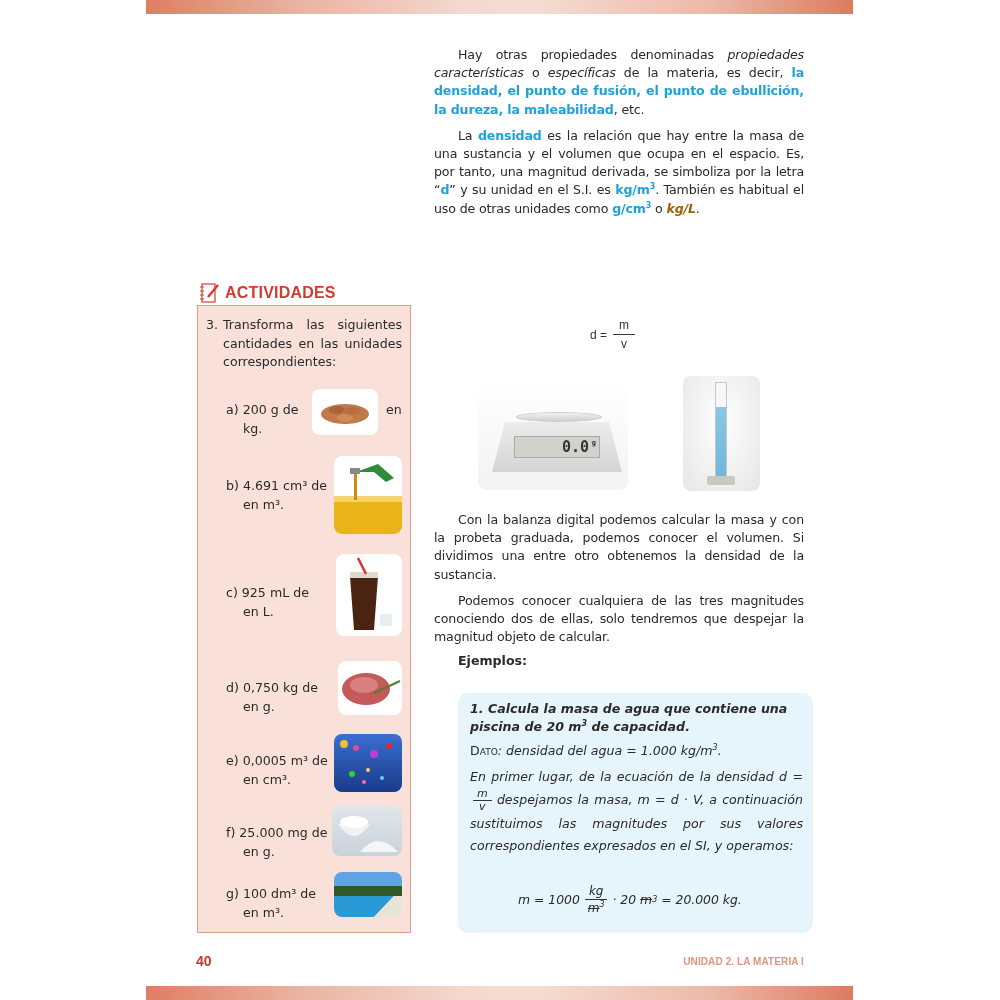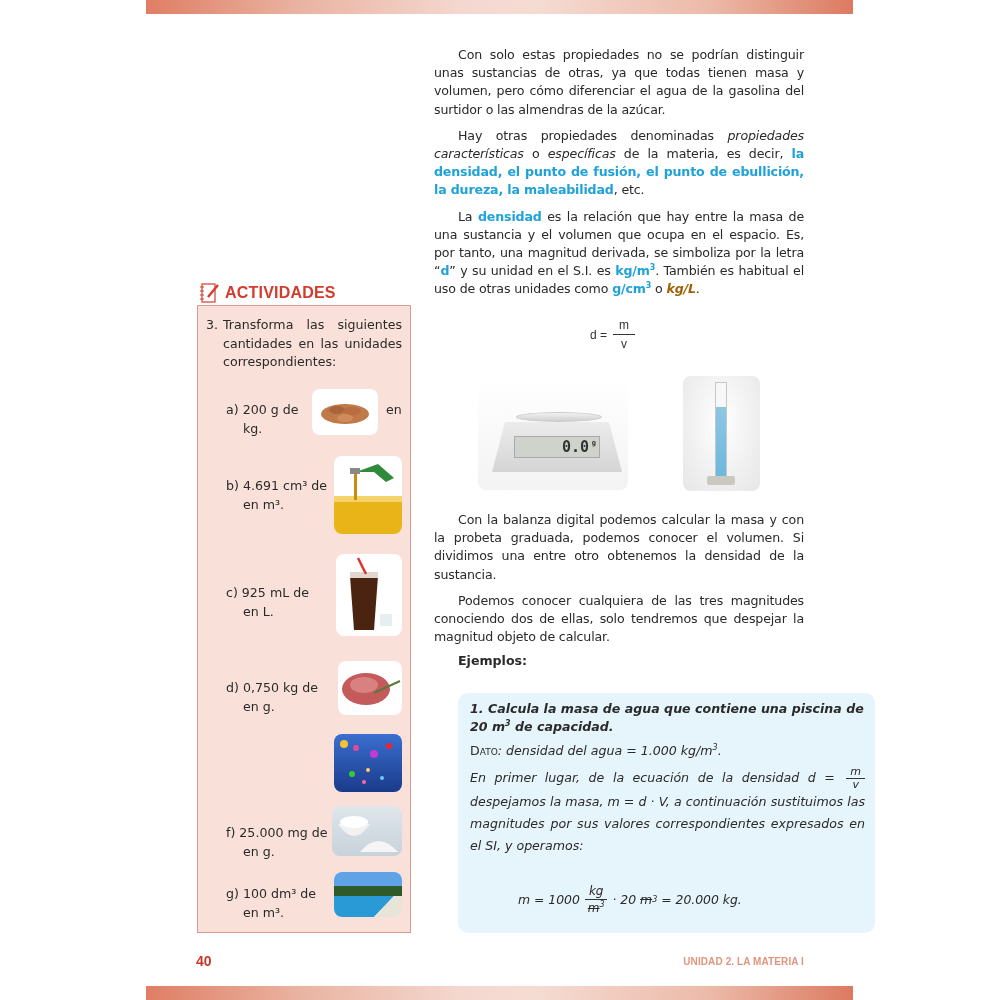--- a/index.html
+++ b/index.html
@@ -33,21 +33,21 @@
   .scale-body { position: absolute; left: 14px; top: 42px; width: 130px; height: 50px; background: linear-gradient(#ececec, #d4d4d4); clip-path: polygon(10% 0, 90% 0, 100% 100%, 0 100%); }
   .scale-screen { position: absolute; left: 36px; top: 56px; width: 86px; height: 22px; background: #cfd3cc; border: 1px solid #aaa; font-family: "DejaVu Sans Mono", monospace; font-size: 15px; font-weight: bold; color: #333; text-align: right; padding-right: 10px; line-height: 20px; }
   .scale-screen small { font-size: 7px; position: absolute; right: 3px; top: -4px; }
 
   .cyl-img { position: absolute; left: 683px; top: 376px; width: 77px; height: 115px; border-radius: 8px; background: radial-gradient(ellipse at 50% 40%, #ffffff 0%, #e6e6e6 100%); }
   .cyl-tube { position: absolute; left: 32px; top: 6px; width: 12px; height: 96px; border: 1px solid #c0c8cc; background: linear-gradient(#f7f7f7 0%, #f7f7f7 26%, #8cc7e3 26%, #6fb7dc 100%); }
   .cyl-base { position: absolute; left: 24px; top: 100px; width: 28px; height: 9px; background: #c9c9bf; border-radius: 2px; }
 
   .ejemplos { position: absolute; left: 458px; top: 653px; font-size: 12.6px; font-weight: bold; }
 
-  .example-box { position: absolute; left: 458px; top: 693px; width: 417px; height: 240px; background: #e6f4fb; border-radius: 10px; padding: 7px 10px 0 12px; font-size: 12.6px; line-height: 18px; }
+  .example-box { position: absolute; left: 458px; top: 693px; width: 355px; height: 240px; background: #e6f4fb; border-radius: 10px; padding: 7px 10px 0 12px; font-size: 12.6px; line-height: 18px; }
   .example-box .q { font-weight: bold; font-style: italic; margin-bottom: 6px; }
   .example-box .dato { font-style: italic; margin-bottom: 6px; }
   .example-box .dato .sc { font-style: normal; font-variant: small-caps; }
   .example-box .body { font-style: italic; text-align: justify; line-height: 22px; }
   .inline-frac { display: inline-flex; flex-direction: column; align-items: center; vertical-align: middle; font-size: 11px; line-height: 12px; margin-left: 3px; }
   .inline-frac .num { border-bottom: 1px solid #333; padding: 0 4px; }
   .calc { position: absolute; left: 60px; top: 190px; font-style: italic; display: flex; align-items: center; font-size: 12.4px; }
   .calc .inline-frac { font-size: 12px; line-height: 16px; margin: 0 5px; }
   .strike { text-decoration: line-through; }
 
@@ -68,21 +68,20 @@
 
   .footer-page { position: absolute; left: 196px; top: 953px; font-family: "Liberation Sans", sans-serif; font-weight: bold; font-size: 14px; color: #c8372a; }
   .footer-unit { position: absolute; right: 196px; top: 956px; font-family: "Liberation Sans", sans-serif; font-weight: bold; font-size: 10px; color: #e0957f; letter-spacing: 0.1px; }
 </style>
 </head>
 <body>
 
 <div class="band top"></div>
 
 <div class="main">
-  <p class="ind">Con solo estas propiedades no se podrían distinguir unas sustancias de otras, ya que todas tienen masa y volumen, pero cómo diferenciar el agua de la gasolina del surtidor o las almendras de la azúcar.</p>
   <p class="ind">
     <span>Hay otras propiedades denominadas </span><span class="it">propiedades características</span><span> o </span><span class="it">específicas</span><span> de la materia, es decir, </span><span class="hl">la densidad, el punto de fusión, el punto de ebullición, la dureza, la maleabilidad</span><span>, etc.</span>
   </p>
   <p class="ind">
     <span>La </span><span class="hl">densidad</span><span> es la relación que hay entre la masa de una sustancia y el volumen que ocupa en el espacio. Es, por tanto, una magnitud derivada, se simboliza por la letra “</span><span class="hl">d</span><span>” y su unidad en el S.I. es </span><span class="hl"><span>kg/m</span><sup>3</sup></span><span>. También es habitual el uso de otras unidades como </span><span class="hl"><span>g/cm</span><sup>3</sup></span><span> o </span><span class="hl-it">kg/L</span><span>.</span>
   </p>
 </div>
 
 <div class="formula">
   <span>d =</span>
@@ -196,20 +195,24 @@
     <span class="cont">en g.</span>
   </div>
   <div class="thumb" style="left:140px; top:355px; width:64px; height:54px;">
     <svg width="64" height="54">
         <ellipse cx="28" cy="28" rx="24" ry="16" fill="#c55a5a"></ellipse>
         <ellipse cx="26" cy="24" rx="14" ry="8" fill="#d98080"></ellipse>
         <line x1="36" y1="32" x2="62" y2="20" stroke="#5a7a3a" stroke-width="2"></line>
       </svg>
   </div>
 
+  <div class="item" style="top:446px; width:110px;">
+    <span class="lbl">e) 0,0005 m³ de</span>
+    <span class="cont">en cm³.</span>
+  </div>
   <div class="thumb" style="left:136px; top:428px; width:68px; height:58px; background:linear-gradient(#3a6fd0,#1a3a8a);">
     <svg width="68" height="58">
         <circle cx="10" cy="10" r="4" fill="#f2c230"></circle>
         <circle cx="22" cy="14" r="3" fill="#e04a9a"></circle>
         <circle cx="40" cy="20" r="4" fill="#c23ad6"></circle>
         <circle cx="55" cy="12" r="3" fill="#e23"></circle>
         <circle cx="18" cy="40" r="3" fill="#3c3"></circle>
         <circle cx="34" cy="36" r="2" fill="#fc6"></circle>
         <circle cx="48" cy="44" r="2" fill="#6cf"></circle>
         <circle cx="30" cy="48" r="2" fill="#f6a"></circle>

